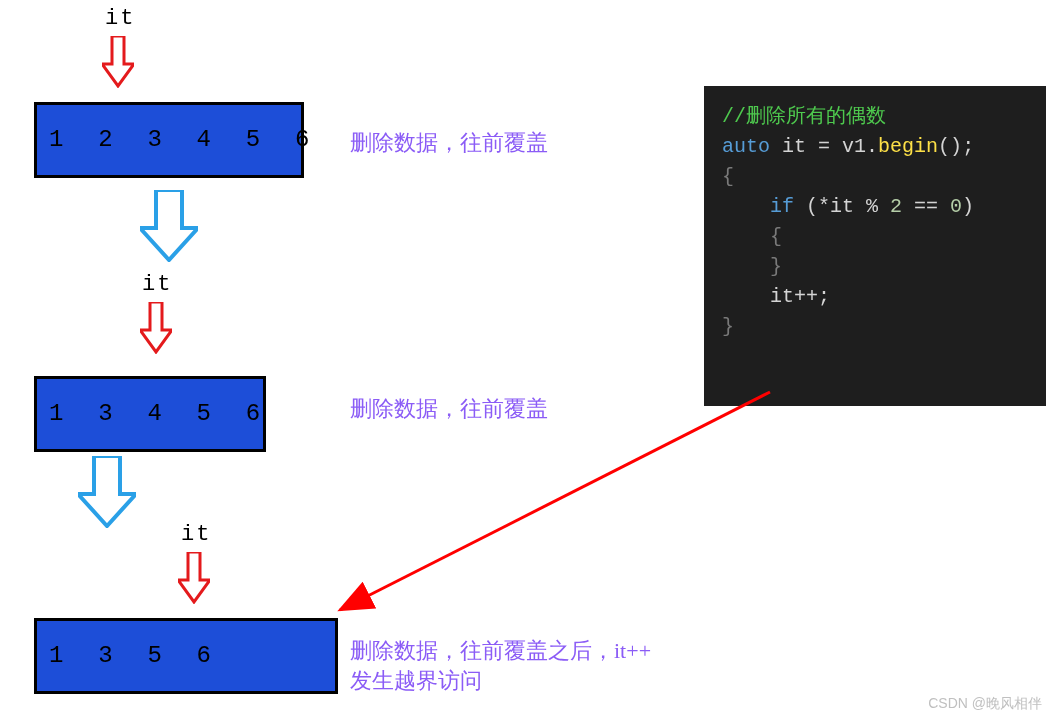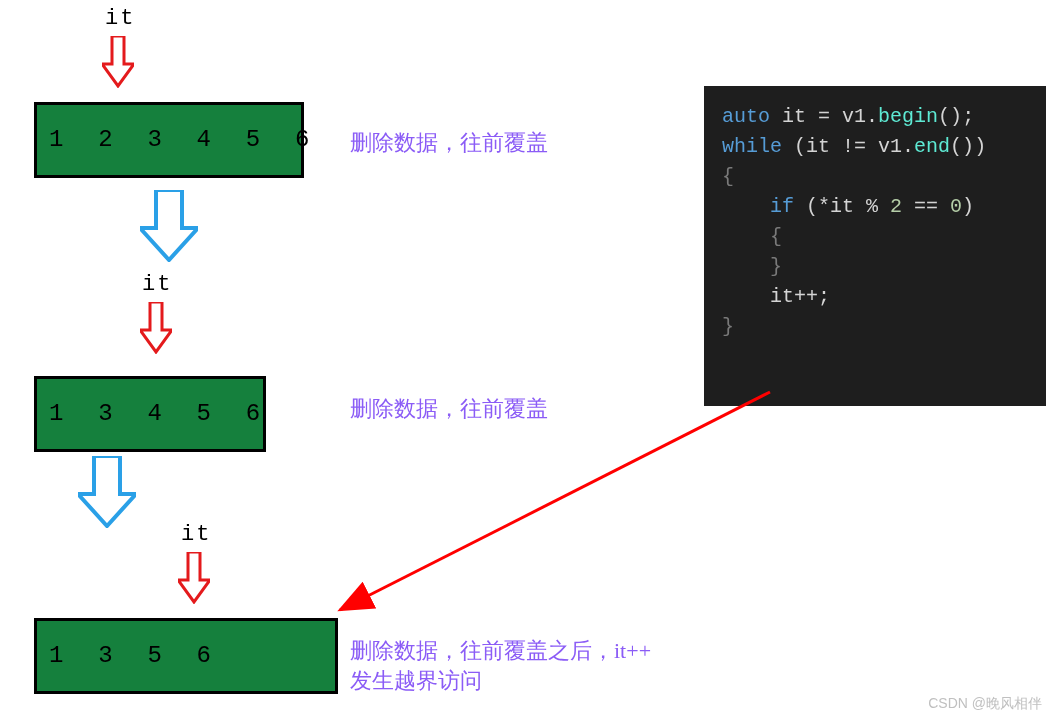--- a/index.html
+++ b/index.html
@@ -20,21 +20,21 @@
   .it-label {
     position: absolute;
     font-family: Consolas, "Courier New", monospace;
     font-size: 22px;
     letter-spacing: 2px;
     color: #000;
   }
   .box {
     position: absolute;
     border: 3px solid #000;
-    background: #15803d;
+    background: #1d4ed8;
     font-family: Consolas, "Courier New", monospace;
     font-size: 24px;
     line-height: 70px;
     padding: 0 12px;
     letter-spacing: 2px;
     box-sizing: border-box;
     white-space: pre;
   }
   .explain {
     position: absolute;
@@ -54,21 +54,21 @@
     box-sizing: border-box;
   }
   .code-line {
     white-space: pre;
   }
   .tok-comment { color: #4ec94e; }
   .tok-kw      { color: #569cd6; }
   .tok-ident   { color: #d4d4d4; }
   .tok-punct   { color: #d4d4d4; }
   .tok-num     { color: #b5cea8; }
-  .tok-func    { color: #5eead4; }
+  .tok-func    { color: #fde047; }
   .brace-ghost { color: #7a7a7a; }
   .footer-mark {
     position: absolute;
     right: 8px;
     bottom: 4px;
     font-size: 14px;
     color: #c0c0c0;
     font-family: "Microsoft YaHei", sans-serif;
   }
 </style>
@@ -110,22 +110,22 @@
   <svg style="position:absolute; left:178px; top:552px;" width="32" height="52">
     <path d="M10 0 L10 28 L0 28 L16 50 L32 28 L22 28 L22 0 Z" fill="none" stroke="#e41a1c" stroke-width="3"></path>
   </svg>
 
   <div class="box" style="left:34px; top:618px; width:304px; height:76px;">1  3  5  6</div>
 
   <div class="explain" style="left:350px; top:636px;">删除数据，往前覆盖之后，it++
 发生越界访问</div>
 
   <div class="code-panel" style="left:704px; top:86px; width:342px; height:320px;">
+    <div class="code-line"><span class="tok-comment">//删除所有的偶数</span></div>
     <div class="code-line"><span class="tok-kw">auto</span><span> </span><span class="tok-ident">it</span><span class="tok-punct"> = </span><span class="tok-ident">v1</span><span class="tok-punct">.</span><span class="tok-func">begin</span><span class="tok-punct">()</span><span class="tok-punct">;</span></div>
-    <div class="code-line"><span class="tok-kw">while</span><span class="tok-punct"> (</span><span class="tok-ident">it</span><span class="tok-punct"> != </span><span class="tok-ident">v1</span><span class="tok-punct">.</span><span class="tok-func">end</span><span class="tok-punct">()</span><span class="tok-punct">)</span></div>
     <div class="code-line brace-ghost"><span>{</span></div>
     <div class="code-line"><span>    </span><span class="tok-kw">if</span><span class="tok-punct"> (*it % </span><span class="tok-num">2</span><span class="tok-punct"> == </span><span class="tok-num">0</span><span class="tok-punct">)</span></div>
     <div class="code-line brace-ghost"><span>    </span><span>{</span></div>
     <div class="code-line brace-ghost"><span>    </span><span>}</span></div>
     <div class="code-line"><span>    </span><span class="tok-ident">it++;</span></div>
     <div class="code-line brace-ghost"><span>}</span></div>
   </div>
 
   <svg style="position:absolute; left:0; top:0; width:1050px; height:717px; pointer-events:none;">
     <defs>

